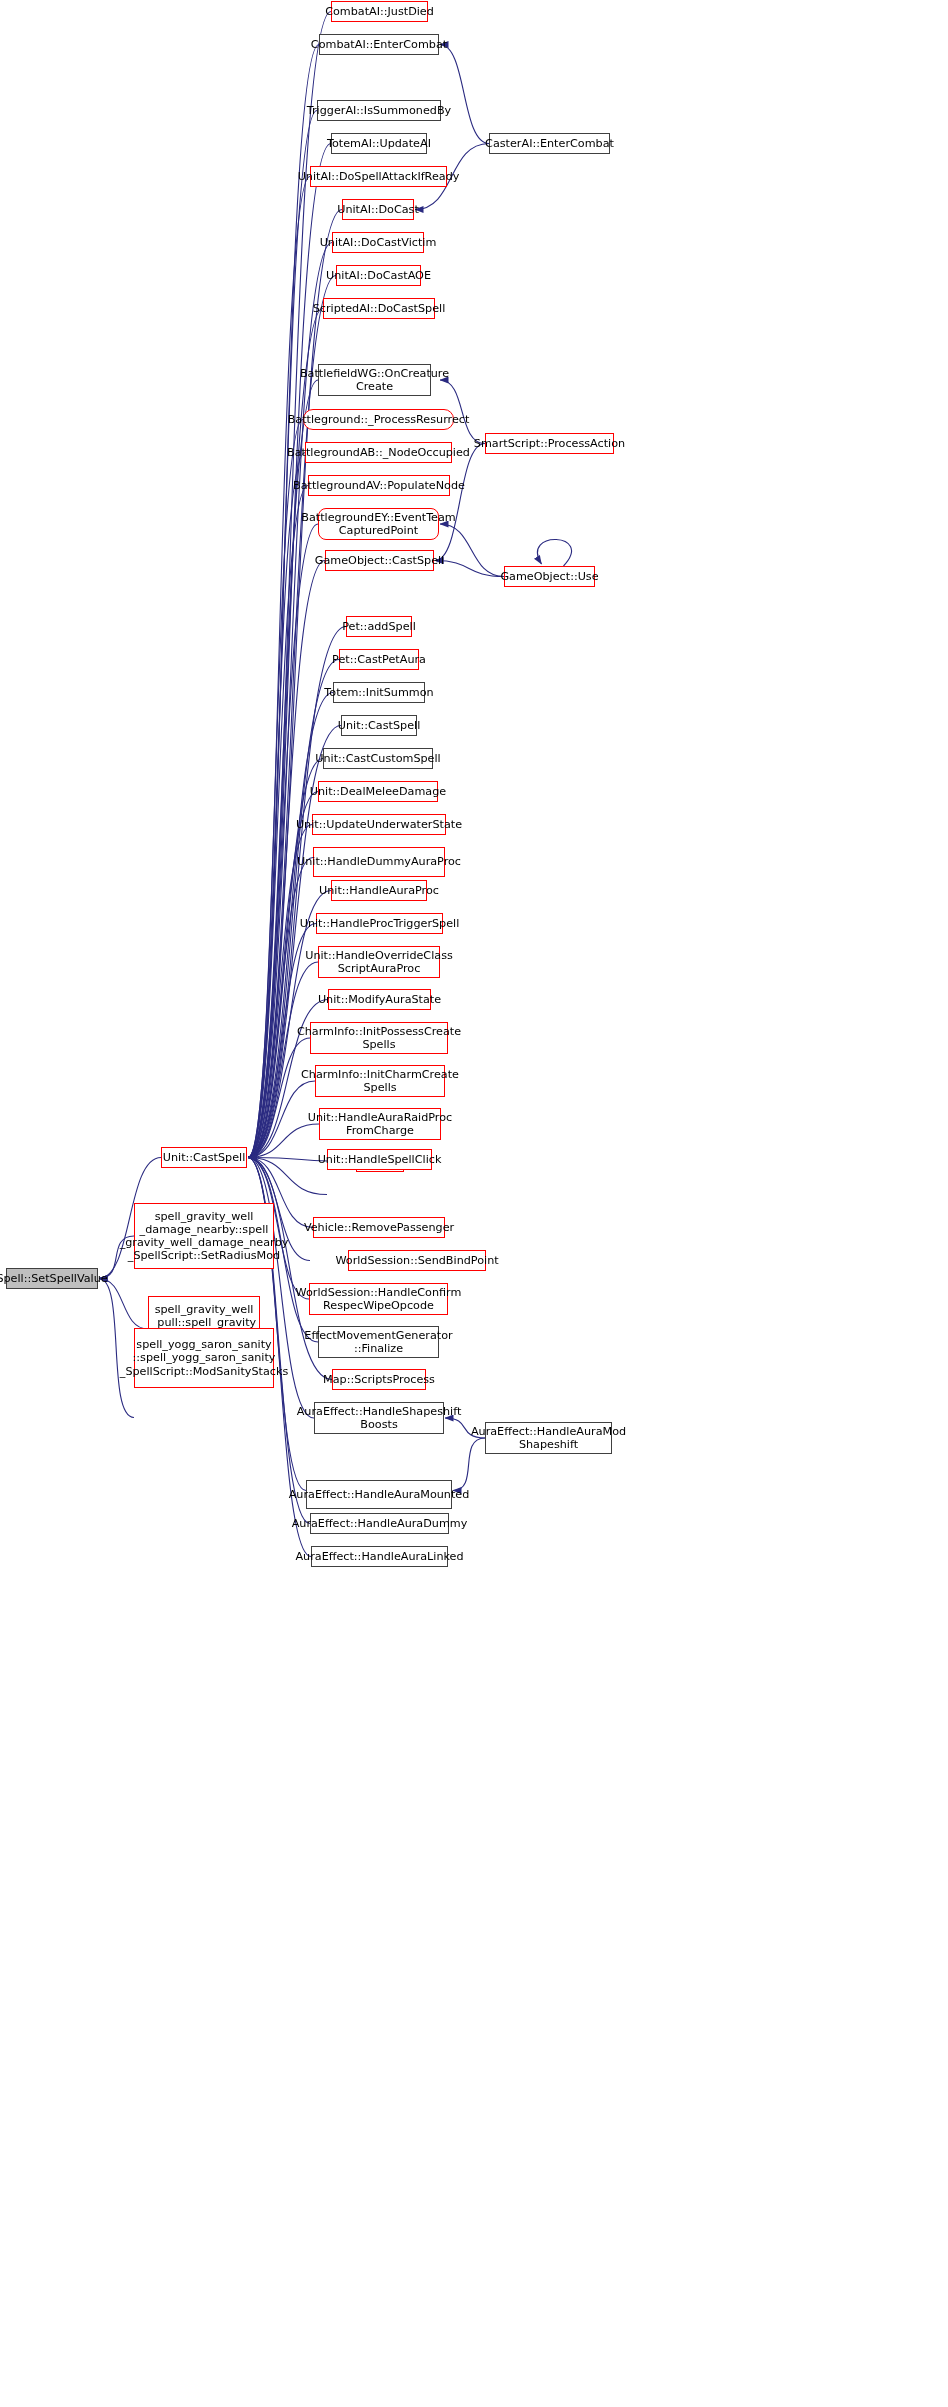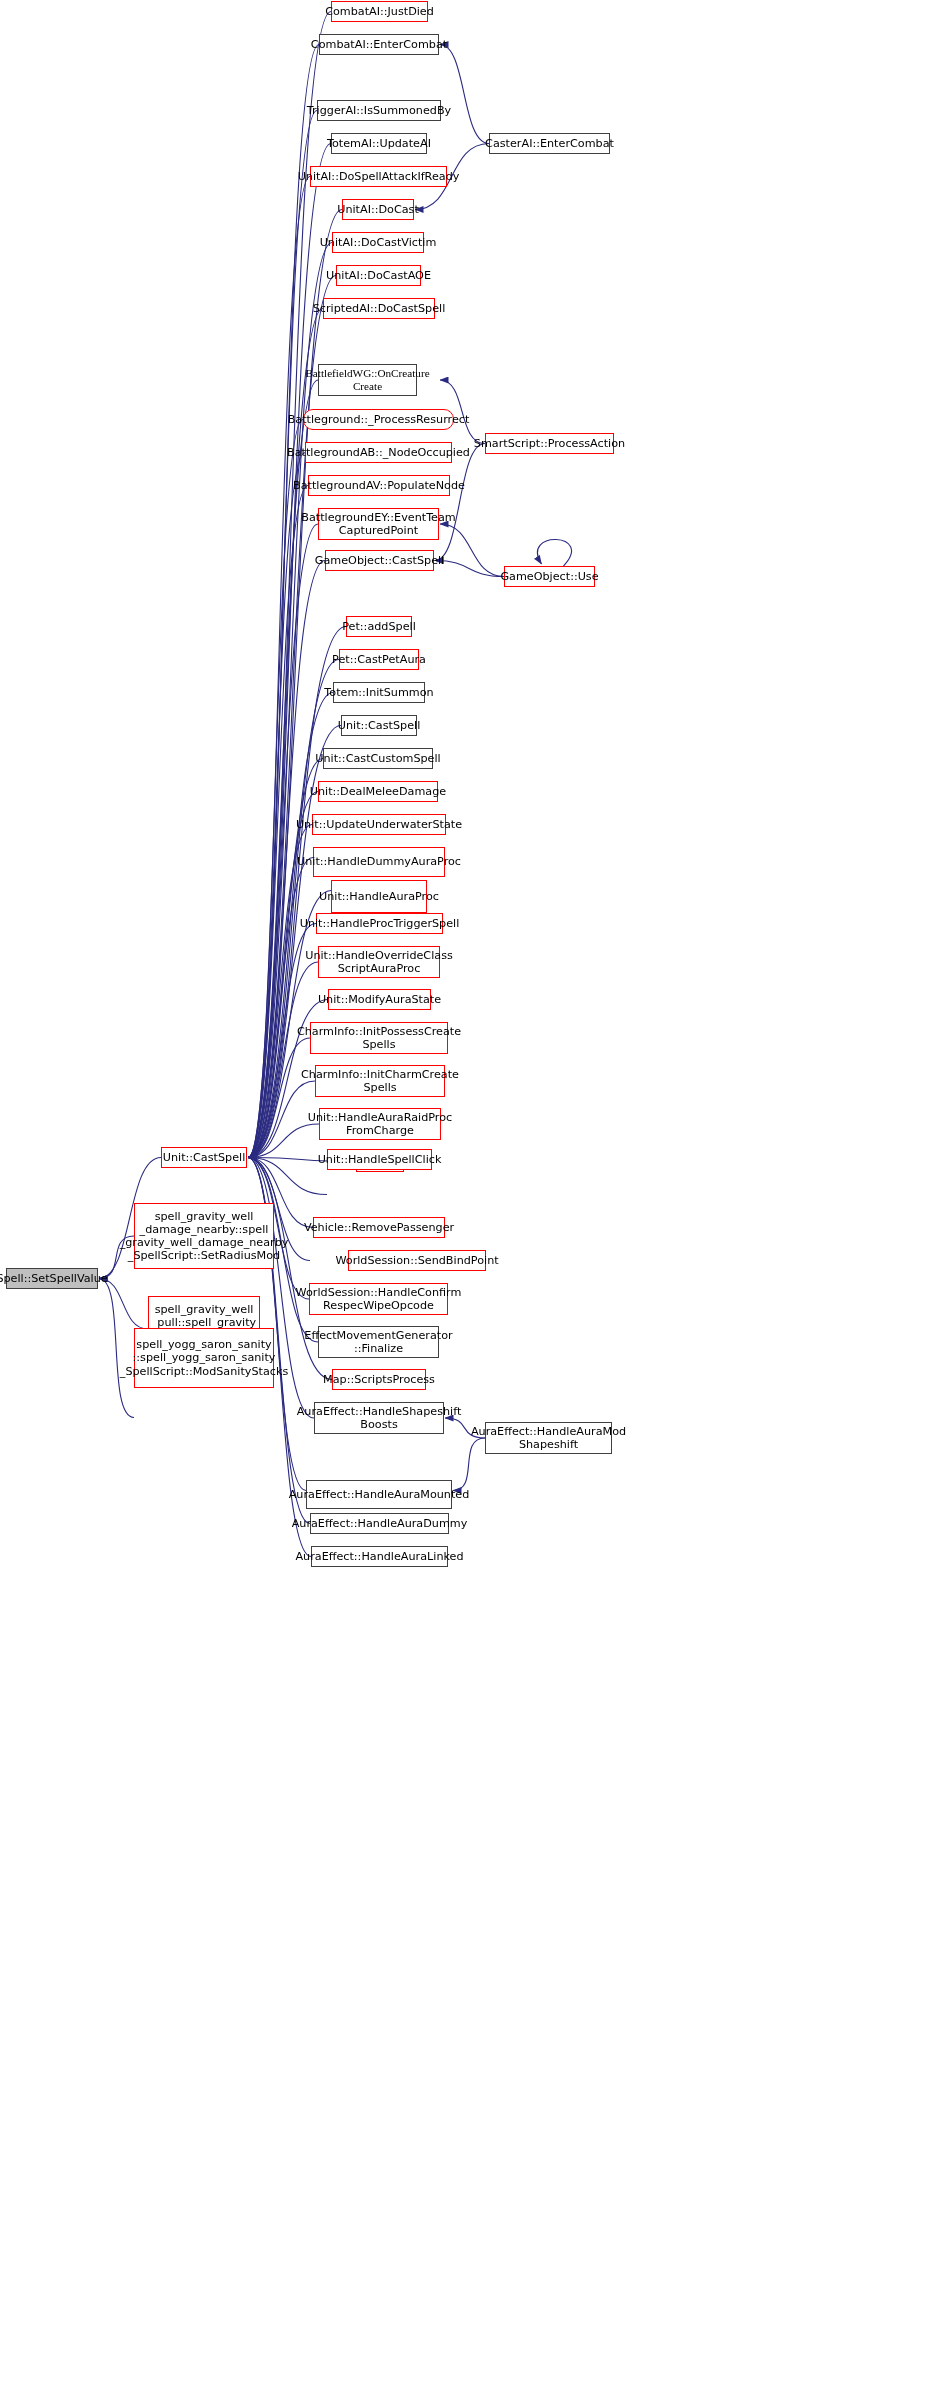--- a/index.html
+++ b/index.html
@@ -134,37 +134,37 @@
     <div class="node red" style="left: 161px; top: 1147px; width: 86px; height: 21px;">Unit::CastSpell</div>
     <div class="node red" style="left: 331px; top: 1px; width: 97px; height: 21px;">CombatAI::JustDied</div>
     <div class="node black" style="left: 319px; top: 34px; width: 120px; height: 21px;">CombatAI::EnterCombat</div>
     <div class="node black" style="left: 317px; top: 100px; width: 124px; height: 21px;">TriggerAI::IsSummonedBy</div>
     <div class="node black" style="left: 331px; top: 133px; width: 96px; height: 21px;">TotemAI::UpdateAI</div>
     <div class="node red" style="left: 310px; top: 166px; width: 137px; height: 21px;">UnitAI::DoSpellAttackIfReady</div>
     <div class="node red" style="left: 342px; top: 199px; width: 72px; height: 21px;">UnitAI::DoCast</div>
     <div class="node red" style="left: 332px; top: 232px; width: 92px; height: 21px;">UnitAI::DoCastVictim</div>
     <div class="node red" style="left: 336px; top: 265px; width: 85px; height: 21px;">UnitAI::DoCastAOE</div>
     <div class="node red" style="left: 323px; top: 298px; width: 112px; height: 21px;">ScriptedAI::DoCastSpell</div>
-    <div class="node black" style="left: 318px; top: 364px; width: 99px; height: 32px; font-family: Liberation Serif, serif;">BattlefieldWG::OnCreature
+    <div class="node black" style="left: 318px; top: 364px; width: 113px; height: 32px;">BattlefieldWG::OnCreature
 Create</div>
     <div class="node red" style="left: 303px; top: 409px; width: 151px; height: 21px; border-radius: 10px;">Battleground::_ProcessResurrect</div>
     <div class="node red" style="left: 305px; top: 442px; width: 147px; height: 21px;">BattlegroundAB::_NodeOccupied</div>
     <div class="node red" style="left: 308px; top: 475px; width: 142px; height: 21px;">BattlegroundAV::PopulateNode</div>
-    <div class="node red" style="left: 318px; top: 508px; width: 121px; height: 32px;">BattlegroundEY::EventTeam
+    <div class="node red" style="left: 318px; top: 508px; width: 121px; height: 32px; border-radius: 8px;">BattlegroundEY::EventTeam
 CapturedPoint</div>
     <div class="node red" style="left: 325px; top: 550px; width: 109px; height: 21px;">GameObject::CastSpell</div>
     <div class="node red" style="left: 346px; top: 616px; width: 66px; height: 21px;">Pet::addSpell</div>
     <div class="node red" style="left: 339px; top: 649px; width: 80px; height: 21px;">Pet::CastPetAura</div>
     <div class="node black" style="left: 333px; top: 682px; width: 92px; height: 21px;">Totem::InitSummon</div>
     <div class="node black" style="left: 341px; top: 715px; width: 76px; height: 21px;">Unit::CastSpell</div>
     <div class="node black" style="left: 323px; top: 748px; width: 110px; height: 21px;">Unit::CastCustomSpell</div>
     <div class="node red" style="left: 318px; top: 781px; width: 120px; height: 21px;">Unit::DealMeleeDamage</div>
     <div class="node red" style="left: 312px; top: 814px; width: 134px; height: 21px;">Unit::UpdateUnderwaterState</div>
     <div class="node red" style="left: 313px; top: 847px; width: 132px; height: 30px;">Unit::HandleDummyAuraProc</div>
-    <div class="node red" style="left: 331px; top: 880px; width: 96px; height: 33px;">Unit::HandleAuraProc</div>
+    <div class="node red" style="left: 331px; top: 880px; width: 96px; height: 21px;">Unit::HandleAuraProc</div>
     <div class="node red" style="left: 316px; top: 913px; width: 127px; height: 21px;">Unit::HandleProcTriggerSpell</div>
     <div class="node red" style="left: 318px; top: 946px; width: 122px; height: 32px;">Unit::HandleOverrideClass
 ScriptAuraProc</div>
     <div class="node red" style="left: 328px; top: 989px; width: 103px; height: 21px;">Unit::ModifyAuraState</div>
     <div class="node red" style="left: 310px; top: 1022px; width: 138px; height: 32px;">CharmInfo::InitPossessCreate
 Spells</div>
     <div class="node red" style="left: 315px; top: 1065px; width: 130px; height: 32px;">CharmInfo::InitCharmCreate
 Spells</div>
     <div class="node red" style="left: 319px; top: 1108px; width: 122px; height: 32px;">Unit::HandleAuraRaidProc
 FromCharge</div>

